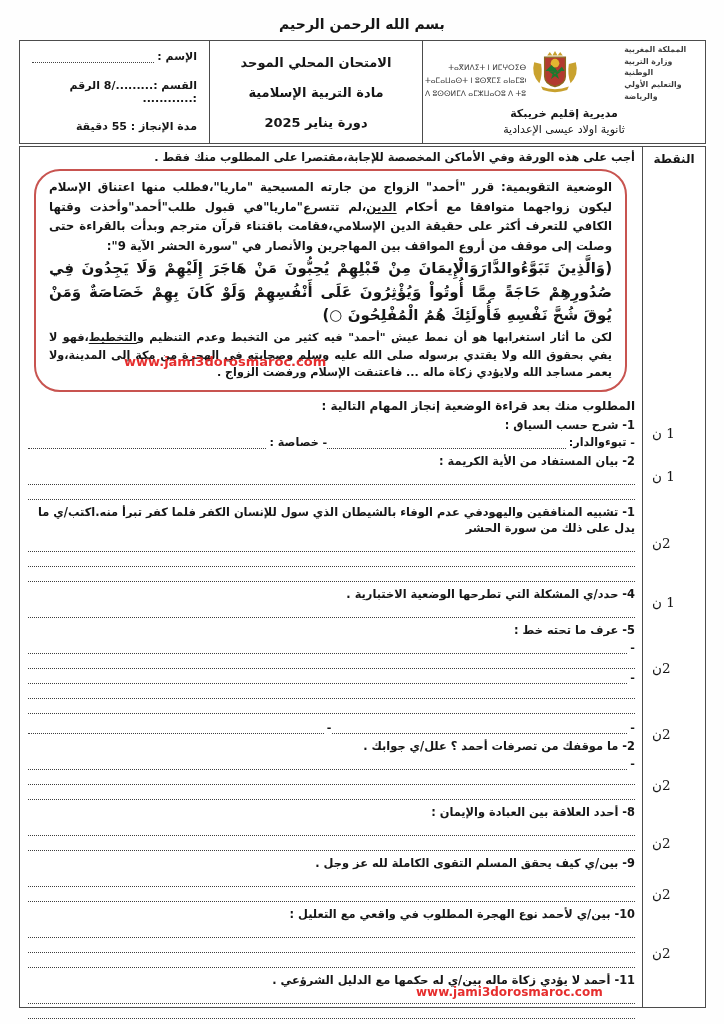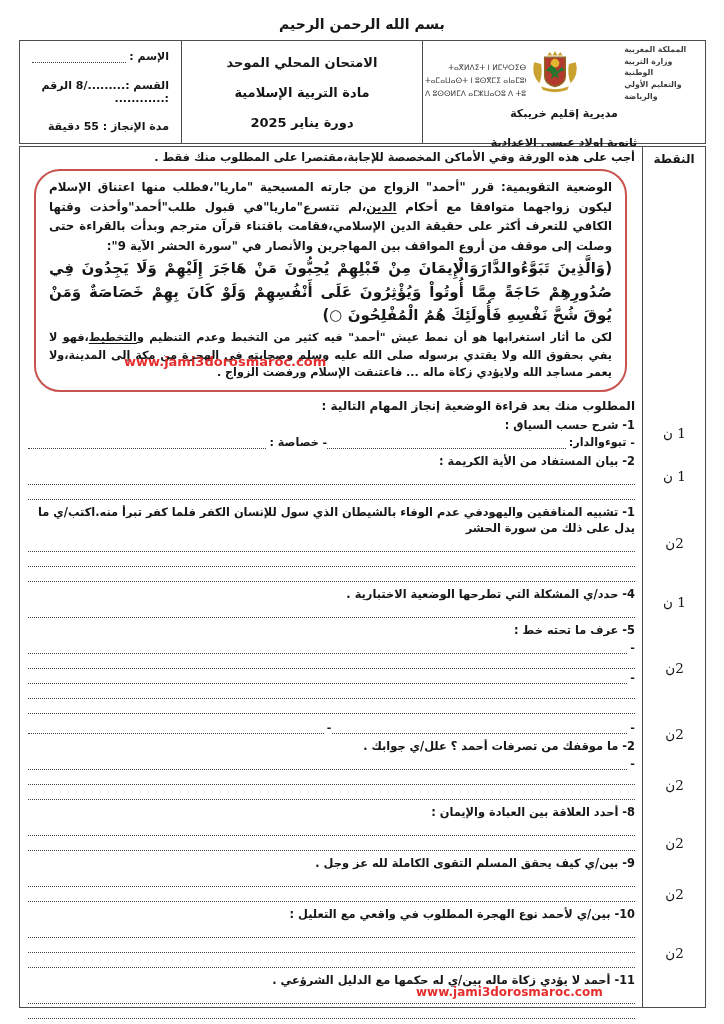--- a/index.html
+++ b/index.html
@@ -6,36 +6,36 @@
   .page{position:relative;width:724px;height:1024px;background:#fefefe;overflow:hidden;
         direction:rtl;font-family:"DejaVu Sans",sans-serif;color:#161616;}
   .basmala{position:absolute;top:16px;left:0;right:0;text-align:center;
            font-weight:bold;font-size:14px;letter-spacing:0.5px;}
   
   .hdr{position:absolute;top:40px;right:18px;left:19px;height:102px;
        border:1.6px solid #4c4c4c;display:flex;background:#fff;}
   .cell-ministry{width:278px;padding:3px 2px 2px;text-align:center;}
   .cell-exam{width:200px;border-right:1.6px solid #4c4c4c;border-left:1.6px solid #4c4c4c;
              display:flex;flex-direction:column;justify-content:space-around;
-             text-align:center;font-weight:bold;font-size:13px;padding:6px 20px;}
+             text-align:center;font-weight:bold;font-size:13px;padding:6px 6px;}
   .cell-student{flex:1;padding:9px 12px 10px;display:flex;flex-direction:column;
                 justify-content:space-between;font-weight:bold;font-size:11px;}
   .min-top{display:flex;align-items:center;justify-content:center;gap:3px;}
   .min-ar{width:92px;font-size:7.8px;font-weight:bold;color:#3d3d3d;line-height:1.5;text-align:left;margin-left:40px;}
   .min-tif{width:118px;font-size:7.5px;color:#3d3d3d;line-height:1.7;direction:ltr;text-align:right;white-space:nowrap;overflow:hidden;margin-top:16px;}
   .min-dir{font-weight:bold;font-size:11px;margin-top:5px;}
-  .min-school{font-weight:bold;font-size:11px;margin-top:16px;}
+  .min-school{font-weight:normal;font-size:11px;margin-top:3px;}
   .stu-row{display:flex;align-items:flex-end;}
   .stu-dots{flex:1;border-bottom:1.6px dotted #444;height:10px;margin-right:3px;}
   
   .main{position:absolute;top:146px;right:18px;left:19px;height:860px;
         border:1.6px solid #4c4c4c;display:flex;background:#fff;}
   .score-col{width:62px;border-left:1.4px solid #4c4c4c;position:relative;text-align:center;}
   .score-header{font-weight:bold;font-size:12px;padding-top:5px;}
-  .grade{position:absolute;left:1px;right:0;text-align:center;font-size:13.5px;
+  .grade{position:absolute;left:9px;right:0;text-align:left;font-size:13.5px;
          font-family:"DejaVu Serif",serif;}
   .content{flex:1;position:relative;padding:4px 7px 0 8px;}
   .instruction{font-weight:bold;font-size:11.3px;}
   
   .sitbox{margin:5px 8px 4px 6px;border:2.6px solid #c85450;border-radius:26px;
           padding:7px 13px 8px;}
   .sit-main{font-weight:bold;font-size:11.8px;line-height:1.66;text-align:justify;}
   .verse{font-weight:bold;font-size:15px;line-height:1.55;text-align:justify;margin-top:1px;}
   .sit-outro{font-weight:bold;font-size:11.2px;line-height:1.58;text-align:justify;margin-top:2px;}
   u{text-underline-offset:2px;}

